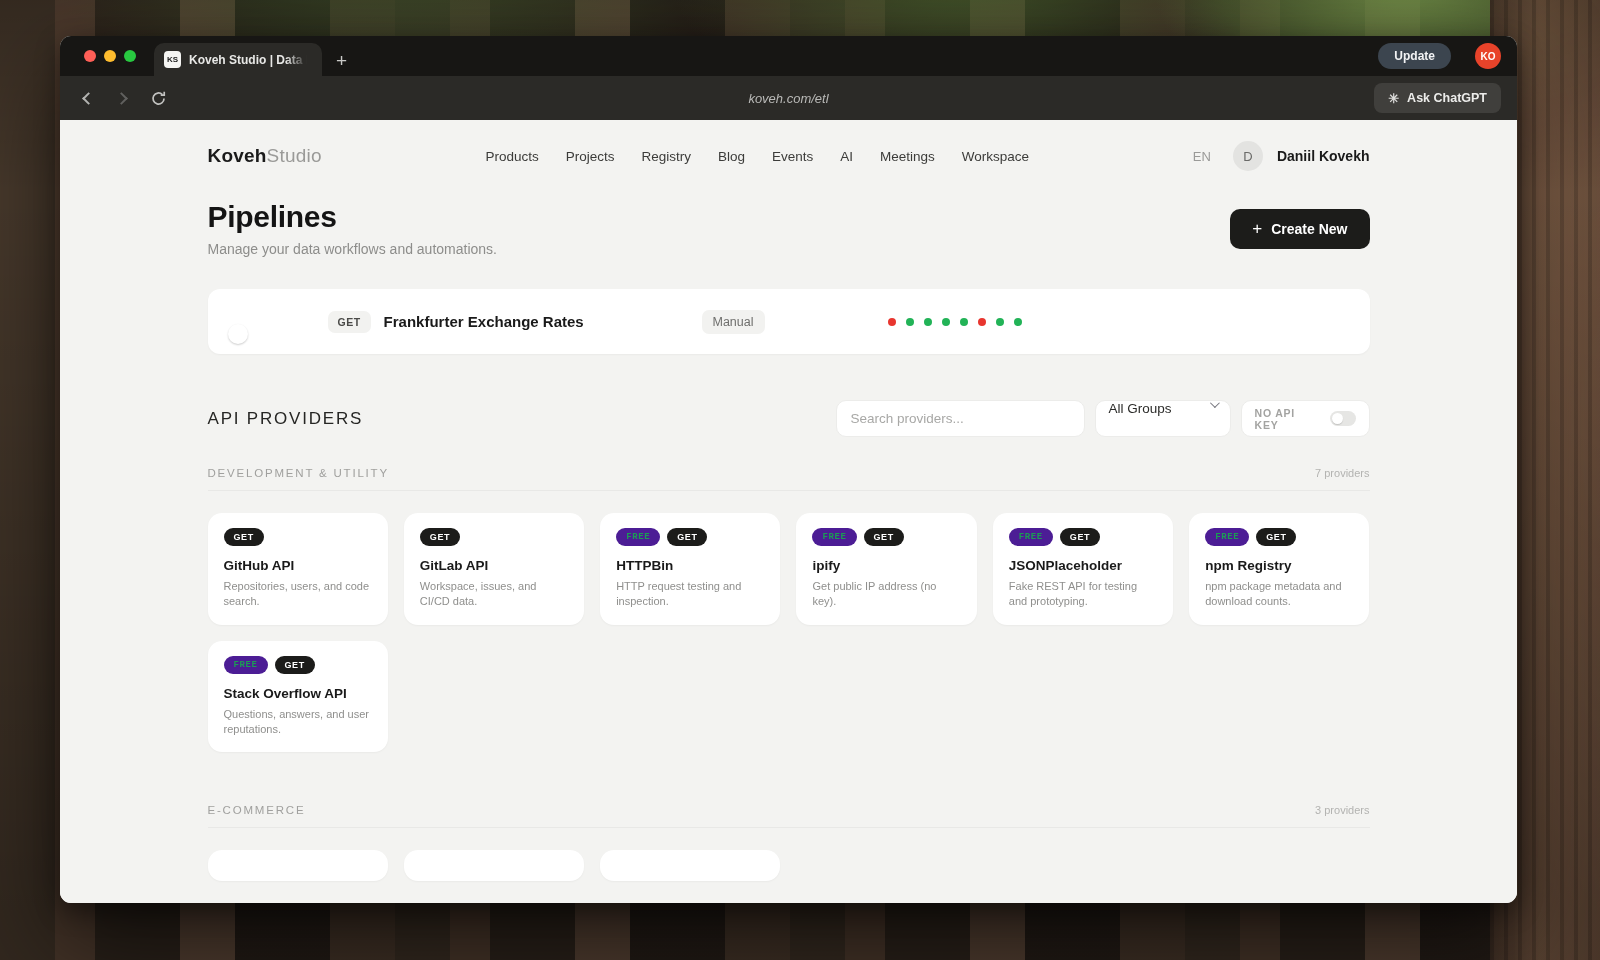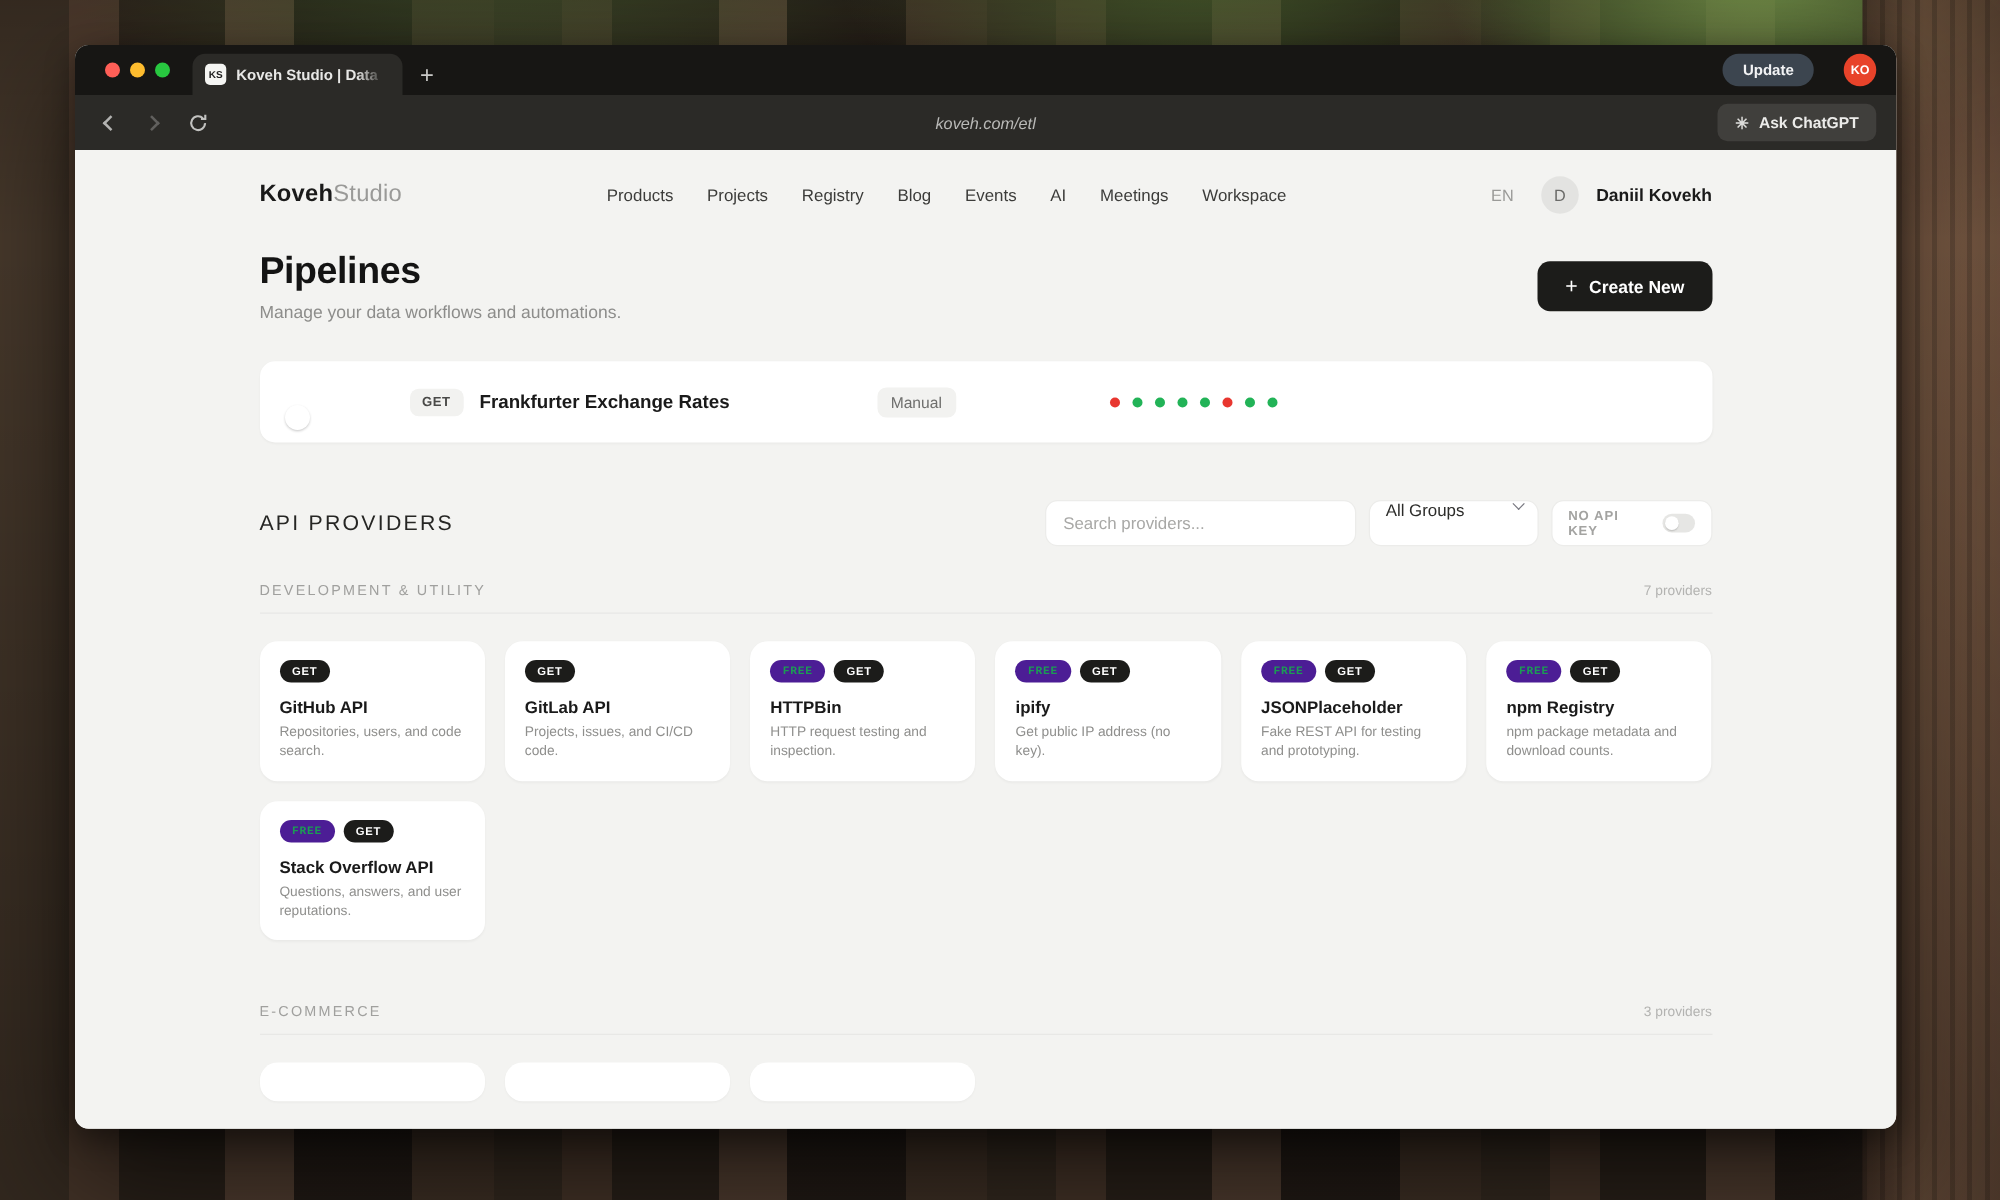--- a/index.html
+++ b/index.html
@@ -269,21 +269,21 @@
             </div>
             <div class="card-title">GitHub API</div>
             <div class="card-desc">Repositories, users, and code search.</div>
           </div>
           <div class="card">
             <div class="badges">
 
               <span class="badge method">GET</span>
             </div>
             <div class="card-title">GitLab API</div>
-            <div class="card-desc">Projects, issues, and CI/CD code.</div>
+            <div class="card-desc">Workspace, issues, and CI/CD data.</div>
           </div>
           <div class="card">
             <div class="badges">
               <span class="badge free">FREE</span>
               <span class="badge method">GET</span>
             </div>
             <div class="card-title">HTTPBin</div>
             <div class="card-desc">HTTP request testing and inspection.</div>
           </div>
           <div class="card">

